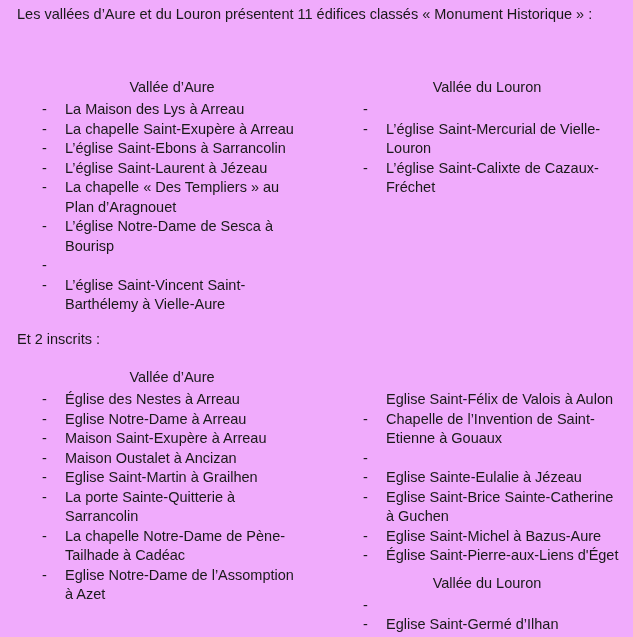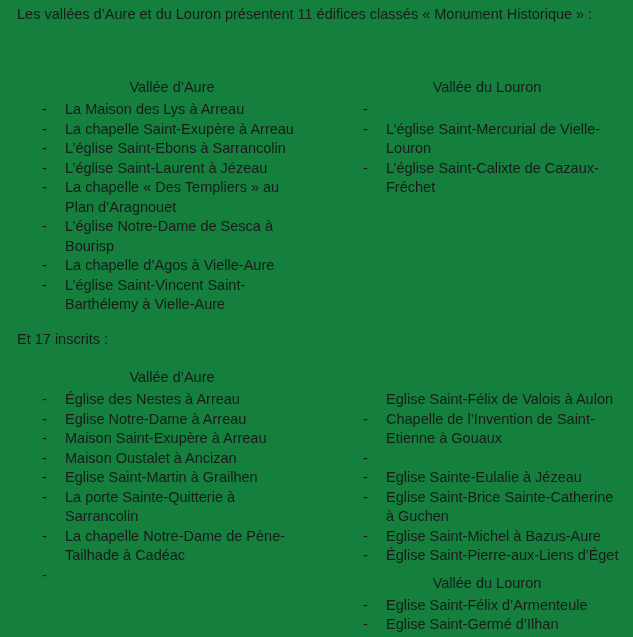--- a/index.html
+++ b/index.html
@@ -4,21 +4,21 @@
 <style>
   html, body {
     margin: 0;
     padding: 0;
     background: #ffffff;
   }
   .page {
     position: relative;
     width: 633px;
     height: 637px;
-    background: #15803d;
+    background: #f0abfc;
     overflow: hidden;
     font-family: "Liberation Sans", sans-serif;
     font-size: 14.5px;
     color: #1a1a1a;
     line-height: 19.5px;
   }
   .para {
     position: absolute;
     margin: 0;
   }
@@ -90,21 +90,20 @@
       <span class="txt">La chapelle « Des Templiers » au
 Plan d’Aragnouet</span>
     </div>
     <div class="item">
       <span class="marker">-</span>
       <span class="txt">L’église Notre-Dame de Sesca à
 Bourisp</span>
     </div>
     <div class="item">
       <span class="marker">-</span>
-      <span class="txt">La chapelle d’Agos à Vielle-Aure</span>
     </div>
     <div class="item">
       <span class="marker">-</span>
       <span class="txt">L’église Saint-Vincent Saint-
 Barthélemy à Vielle-Aure</span>
     </div>
   </div>
 
   <div class="col col-c1-right">
     <p class="para-flow heading" style="position:static">Vallée du Louron</p>
@@ -116,21 +115,21 @@
       <span class="txt">L’église Saint-Mercurial de Vielle-
 Louron</span>
     </div>
     <div class="item">
       <span class="marker">-</span>
       <span class="txt">L’église Saint-Calixte de Cazaux-
 Fréchet</span>
     </div>
   </div>
 
-  <p class="para inscrits-line">Et 17 inscrits :</p>
+  <p class="para inscrits-line">Et 2 inscrits :</p>
 
   <div class="col col-c2-left">
     <p class="para-flow heading" style="position:static">Vallée d’Aure</p>
     <div class="item">
       <span class="marker">-</span>
       <span class="txt">Église des Nestes à Arreau</span>
     </div>
     <div class="item">
       <span class="marker">-</span>
       <span class="txt">Eglise Notre-Dame à Arreau</span>
@@ -152,20 +151,22 @@
       <span class="txt">La porte Sainte-Quitterie à
 Sarrancolin</span>
     </div>
     <div class="item">
       <span class="marker">-</span>
       <span class="txt">La chapelle Notre-Dame de Pène-
 Tailhade à Cadéac</span>
     </div>
     <div class="item">
       <span class="marker">-</span>
+      <span class="txt">Eglise Notre-Dame de l’Assomption
+à Azet</span>
     </div>
   </div>
 
   <div class="col col-c2-right">
     <div class="item">
       <span class="marker"></span>
       <span class="txt">Eglise Saint-Félix de Valois à Aulon</span>
     </div>
     <div class="item">
       <span class="marker">-</span>
@@ -189,21 +190,20 @@
       <span class="txt">Eglise Saint-Michel à Bazus-Aure</span>
     </div>
     <div class="item">
       <span class="marker">-</span>
       <span class="txt">Église Saint-Pierre-aux-Liens d'Éget</span>
     </div>
 
     <p class="para-flow heading heading-followup" style="position:static">Vallée du Louron</p>
     <div class="item">
       <span class="marker">-</span>
-      <span class="txt">Eglise Saint-Félix d’Armenteule</span>
     </div>
     <div class="item">
       <span class="marker">-</span>
       <span class="txt">Eglise Saint-Germé d’Ilhan</span>
     </div>
   </div>
 
 </div>
 
 </body></html>

